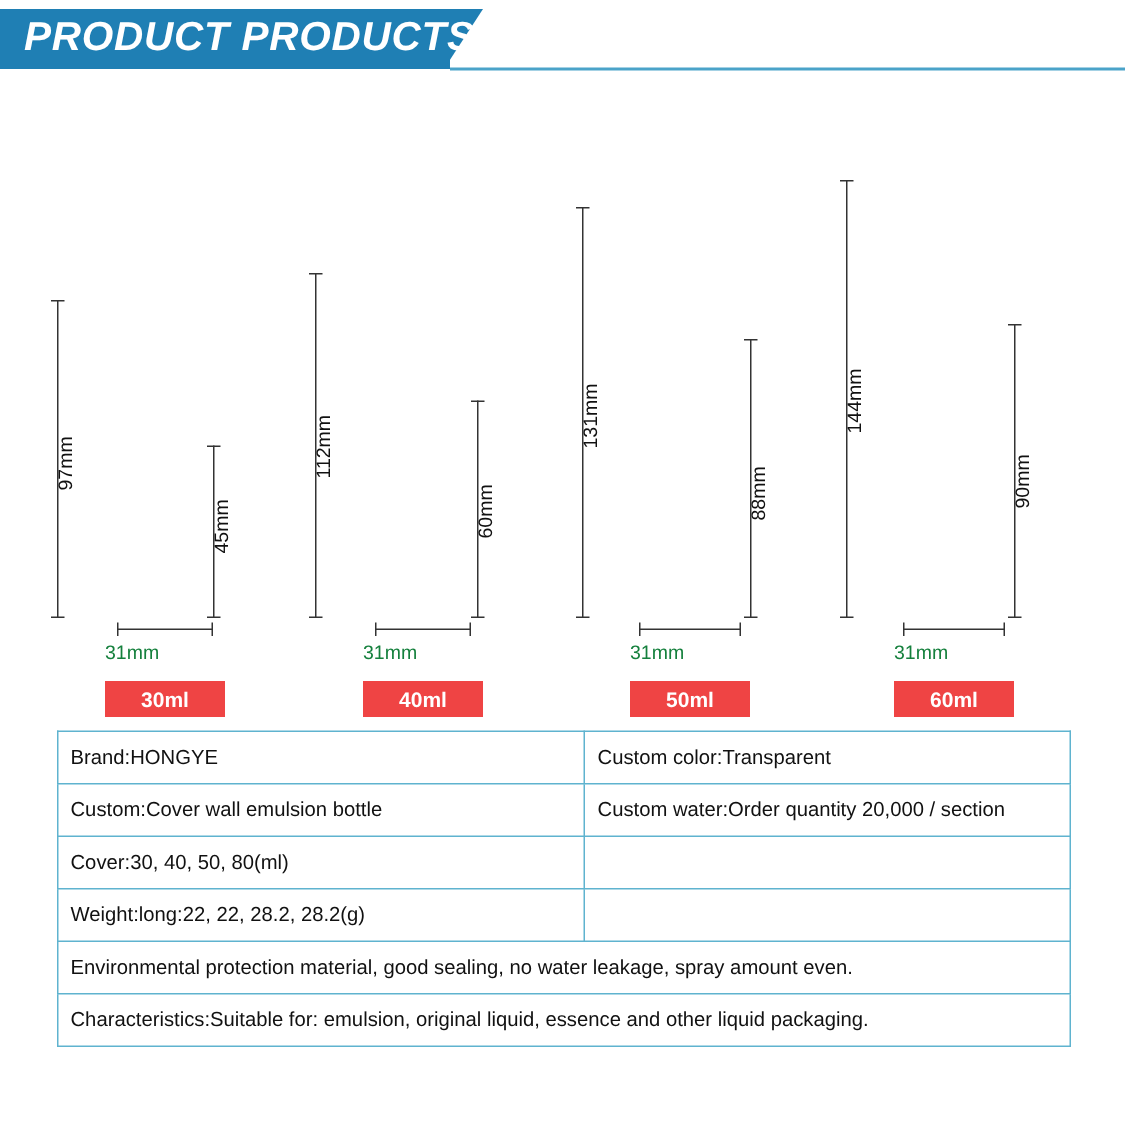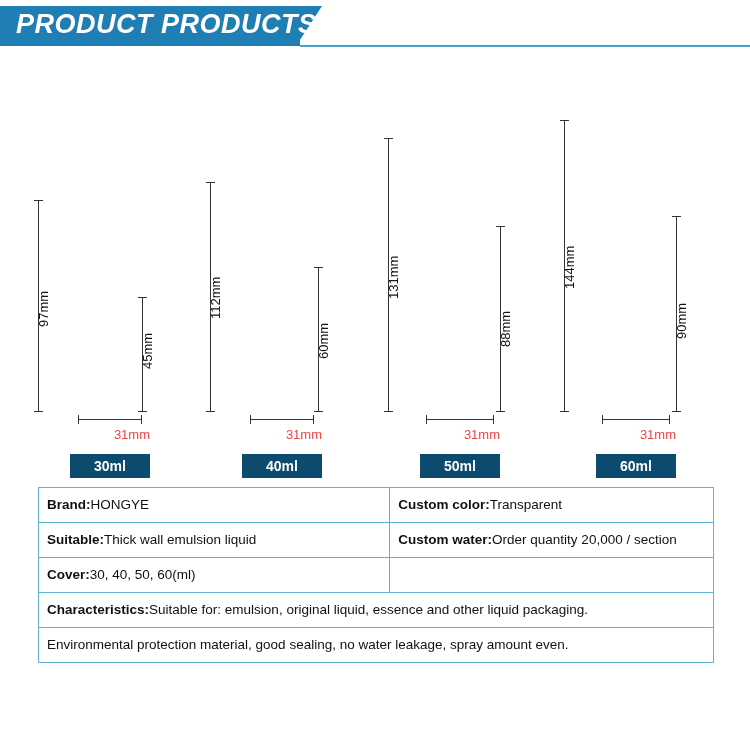--- a/index.html
+++ b/index.html
@@ -124,35 +124,35 @@
     position: absolute;
     font-size: 13px;
     color: #111111;
     white-space: nowrap;
     transform-origin: 0 0;
     transform: rotate(-90deg);
   }
   .hlabel {
     position: absolute;
     font-size: 13px;
-    color: #ef4444;
+    color: #15803d;
     white-space: nowrap;
-    text-align: right;
+    text-align: left;
   }
 
   .vol-badge {
     position: absolute;
     left: 50%;
     transform: translateX(-50%);
     bottom: 4px;
     width: 80px;
     height: 24px;
     line-height: 24px;
     text-align: center;
-    background: #0c4a6e;
+    background: #ef4444;
     color: #ffffff;
     font-size: 14px;
     font-weight: bold;
   }
 
   
   .spec-table {
     position: absolute;
     left: 38px;
     top: 487px;
@@ -162,21 +162,21 @@
   }
   .spec-table td {
     border: 1px solid #5fb3cf;
     padding: 7px 6px 7px 8px;
     vertical-align: middle;
     height: 20px;
     line-height: 18px;
   }
   .spec-table td.left  { width: 352px; }
   .spec-table td.right { width: 322px; }
-  .k { font-weight: bold; margin-top: 25px; }
+  .k { font-weight: normal; margin-top: 25px; }
   .full { }
 </style>
 </head>
 <body>
 
 <div class="header">
   <div class="header-bar"></div>
   <div class="header-bar-tail"></div>
   <div class="header-title">PRODUCT PRODUCTS</div>
   <div class="header-rule"></div>
@@ -279,27 +279,31 @@
 
 </div>
 
 <table class="spec-table">
   <tbody>
     <tr>
       <td class="left"><span class="k">Brand:</span><span>HONGYE</span></td>
       <td class="right"><span class="k">Custom color:</span><span>Transparent</span></td>
     </tr>
     <tr>
-      <td class="left"><span class="k">Suitable:</span><span>Thick wall emulsion liquid</span></td>
+      <td class="left"><span class="k">Custom:</span><span>Cover wall emulsion bottle</span></td>
       <td class="right"><span class="k">Custom water:</span><span>Order quantity 20,000 / section</span></td>
     </tr>
     <tr>
-      <td class="left"><span class="k">Cover:</span><span>30, 40, 50, 60(ml)</span></td>
+      <td class="left"><span class="k">Cover:</span><span>30, 40, 50, 80(ml)</span></td>
       <td class="right"><span></span></td>
     </tr>
     <tr>
+      <td class="left"><span class="k">Weight:</span><span>long:22, 22, 28.2, 28.2(g)</span></td>
+      <td class="right"><span></span></td>
+    </tr>
+    <tr>
+      <td class="full" colspan="2"><span>Environmental protection material, good sealing, no water leakage, spray amount even.</span></td>
+    </tr>
+    <tr>
       <td class="full" colspan="2"><span class="k">Characteristics:</span><span>Suitable for: emulsion, original liquid, essence and other liquid packaging.</span></td>
-    </tr>
-    <tr>
-      <td class="full" colspan="2"><span>Environmental protection material, good sealing, no water leakage, spray amount even.</span></td>
     </tr>
   </tbody>
 </table>
 
 </body></html>

